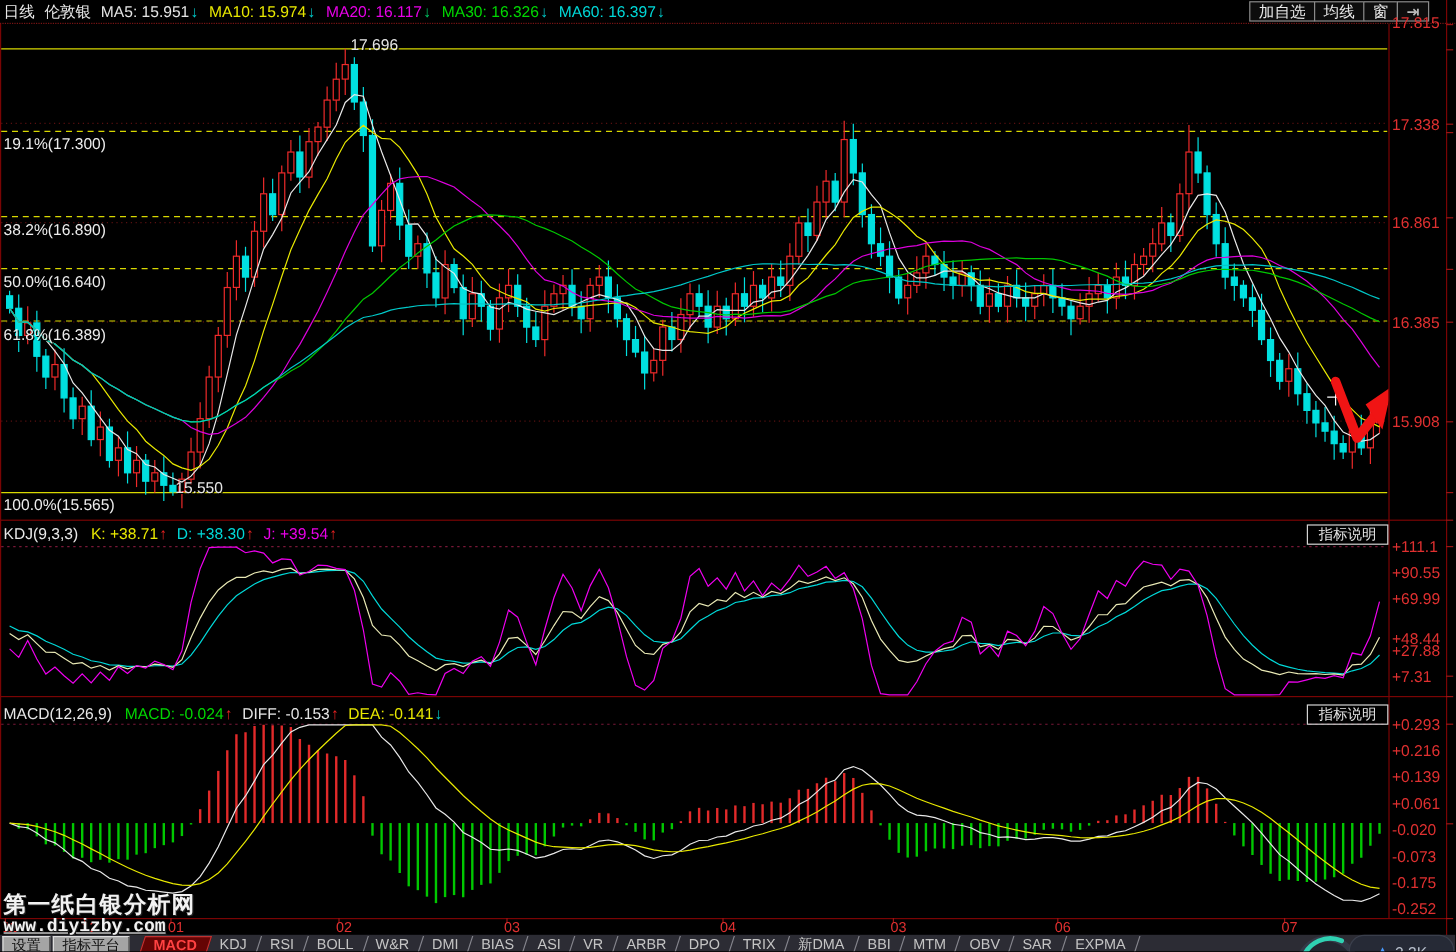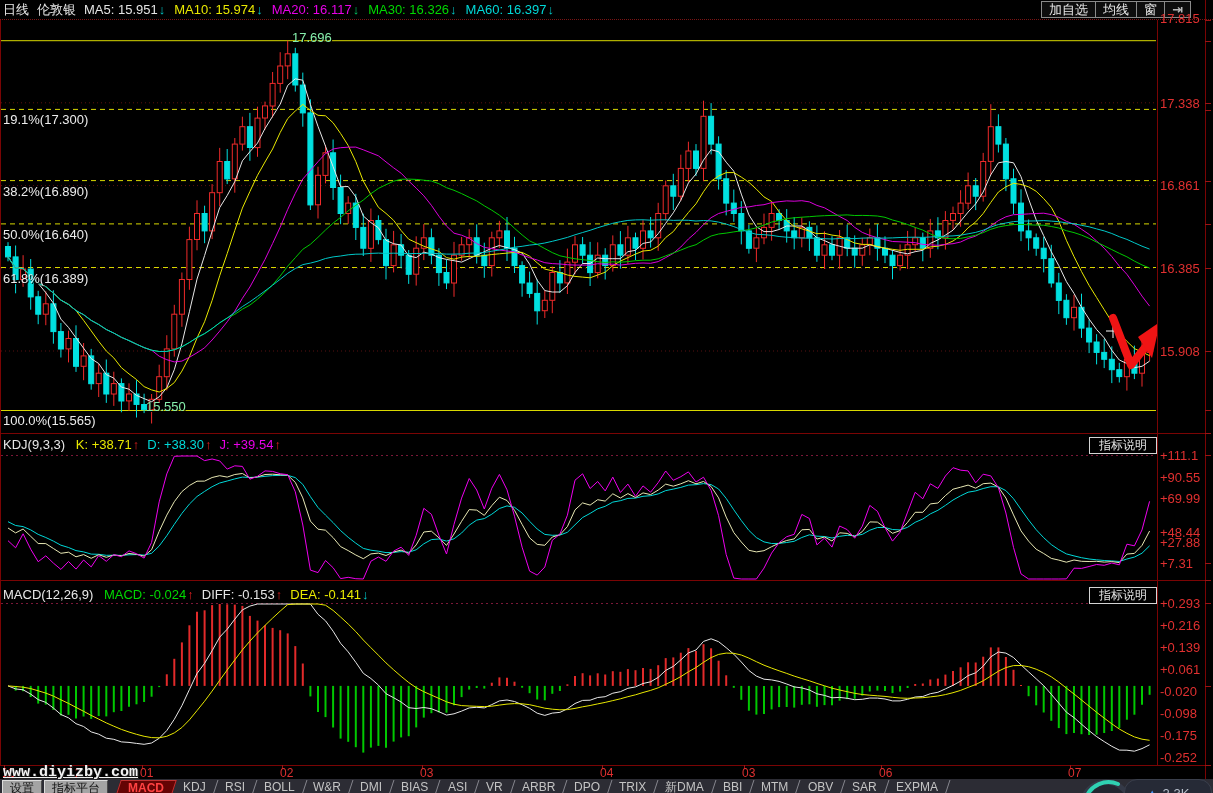--- a/index.html
+++ b/index.html
@@ -17,21 +17,21 @@
            border:1px solid #8a8a8a;margin-left:-1px;cursor:default;}
   .icon-btn{color:#b8b8b8;font-weight:bold;}
   .dotted-line{position:absolute;left:0;width:1213px;height:0;border-top:1px dotted #7a1414;}
   
   .vline{position:absolute;width:0;border-left:1px solid #7a0404;}
   .hline{position:absolute;height:0;border-top:1px solid #7a0404;}
   .rtick{position:absolute;left:1205px;width:6px;height:0;border-top:1px solid #9a1414;}
   
   .axis-label{position:absolute;left:1160px;color:#e03030;font-size:13px;white-space:nowrap;}
   .fib-label{position:absolute;left:3px;color:#ececec;font-size:13px;text-shadow:1px 1px 0 #000;white-space:nowrap;}
-  .anno{position:absolute;color:#86efac;font-size:13px;text-shadow:1px 1px 0 #000;}
+  .anno{position:absolute;color:#e5e5e5;font-size:13px;text-shadow:1px 1px 0 #000;}
   .chart-canvas{position:absolute;left:0;}
   
   .panel-header{position:absolute;left:3px;font-size:13px;white-space:nowrap;}
   .panel-title{color:#e8e8e8;margin-right:7px;}
   .ind-item{margin-right:8px;}
   .ind-btn{position:absolute;left:1089px;width:66px;height:15px;border:1px solid #d4d4d4;
            color:#e4e4e4;font-size:12px;line-height:15px;text-align:center;cursor:default;}
   
   .wm1{position:absolute;left:3px;top:741px;color:#f2f2f2;font-size:19px;font-weight:bold;
        letter-spacing:1px;z-index:5;text-shadow:1px 1px 0 #222;}
@@ -586,20 +586,21 @@
     <span><span class="ind-item" style="color: rgb(232, 232, 0);">K: +38.71<span class="ma-arrow" style="color: rgb(232, 32, 32);">↑</span></span><span class="ind-item" style="color: rgb(0, 216, 216);">D: +38.30<span class="ma-arrow" style="color: rgb(232, 32, 32);">↑</span></span><span class="ind-item" style="color: rgb(232, 0, 232);">J: +39.54<span class="ma-arrow" style="color: rgb(232, 32, 32);">↑</span></span></span>
   </div>
   <div class="ind-btn" style="top:437px">指标说明</div>
 
   <div class="panel-header" style="top:587px">
     <span class="panel-title">MACD(12,26,9)</span>
     <span><span class="ind-item" style="color: rgb(0, 216, 0);">MACD: -0.024<span class="ma-arrow" style="color: rgb(232, 32, 32);">↑</span></span><span class="ind-item" style="color: rgb(228, 228, 228);">DIFF: -0.153<span class="ma-arrow" style="color: rgb(232, 32, 32);">↑</span></span><span class="ind-item" style="color: rgb(232, 232, 0);">DEA: -0.141<span class="ma-arrow" style="color: rgb(0, 200, 200);">↓</span></span></span>
   </div>
   <div class="ind-btn" style="top:587px">指标说明</div>
 
+  <div class="wm1">第一纸白银分析网</div>
   <div class="wm2">www.diyizby.com</div>
 
   <div class="tab-bar">
     <span class="sys-btn">设置</span>
     <span class="sys-btn">指标平台</span>
     <span class="tab-active"><i>MACD</i></span>
     <span class="tab-strip">
         <span class="tab"><i>KDJ</i></span>
         <span class="tab"><i>RSI</i></span>
         <span class="tab"><i>BOLL</i></span>
@@ -640,21 +641,21 @@
     <div class="axis-label" style="top: 470px;">+90.55</div>
     <div class="axis-label" style="top: 491px;">+69.99</div>
     <div class="axis-label" style="top: 513px; margin-top: 12px;">+48.44</div>
     <div class="axis-label" style="top: 535px;">+27.88</div>
     <div class="axis-label" style="top: 556px;">+7.31</div>
     <div class="axis-label" style="top: 596px;">+0.293</div>
     <div class="axis-label" style="top: 618px;">+0.216</div>
     <div class="axis-label" style="top: 640px;">+0.139</div>
     <div class="axis-label" style="top: 662px;">+0.061</div>
     <div class="axis-label" style="top: 684px;">-0.020</div>
-    <div class="axis-label" style="top: 706px;">-0.098</div>
+    <div class="axis-label" style="top: 706px;">-0.073</div>
     <div class="axis-label" style="top: 728px;">-0.175</div>
     <div class="axis-label" style="top: 750px;">-0.252</div>
     <div class="rtick" style="top: 20px;"></div>
     <div class="rtick" style="top: 41px;"></div>
     <div class="rtick" style="top: 103px;"></div>
     <div class="rtick" style="top: 110px;"></div>
     <div class="rtick" style="top: 181px;"></div>
     <div class="rtick" style="top: 224px;"></div>
     <div class="rtick" style="top: 268px;"></div>
     <div class="rtick" style="top: 351px;"></div>

